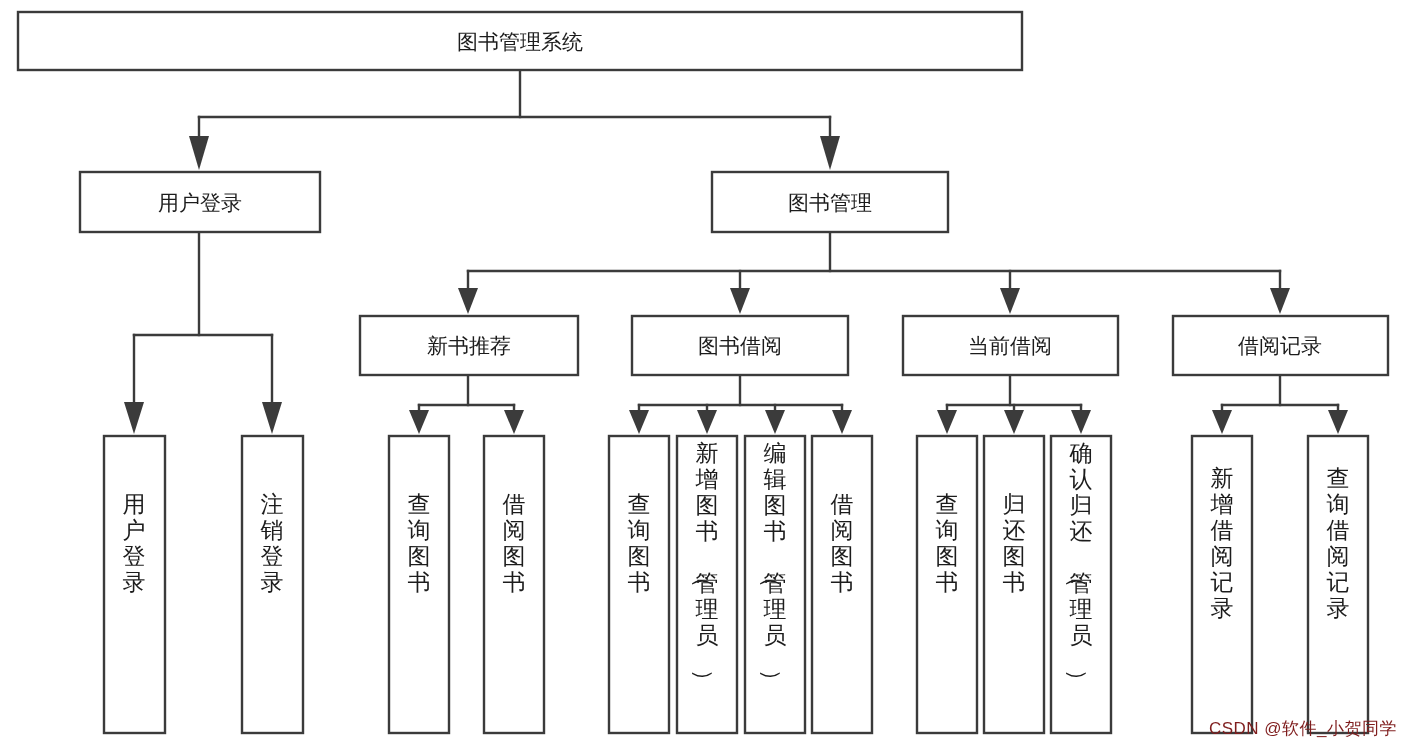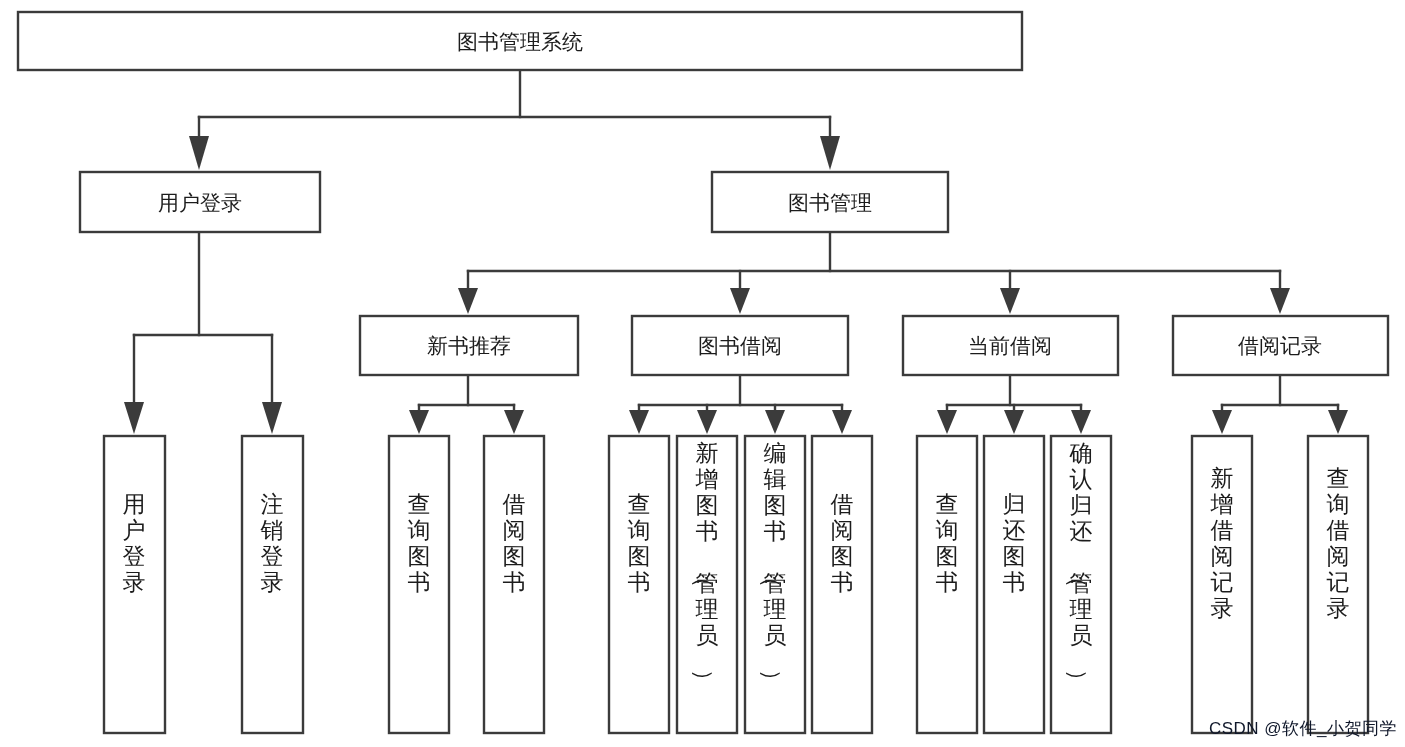--- a/index.html
+++ b/index.html
@@ -53,21 +53,21 @@
     font-size: 23px;
     fill: #1c1c1c;
     text-anchor: middle;
   }
   .watermark {
     position: absolute;
     right: 8px;
     bottom: 6px;
     font-family: "Liberation Sans", sans-serif;
     font-size: 17px;
-    color: #0f172a;
+    color: #7f1d1d;
     letter-spacing: 0.5px;
     user-select: none;
     white-space: nowrap;
   }
 </style>
 </head>
 <body>
 
 <div id="diagram-root">
 

